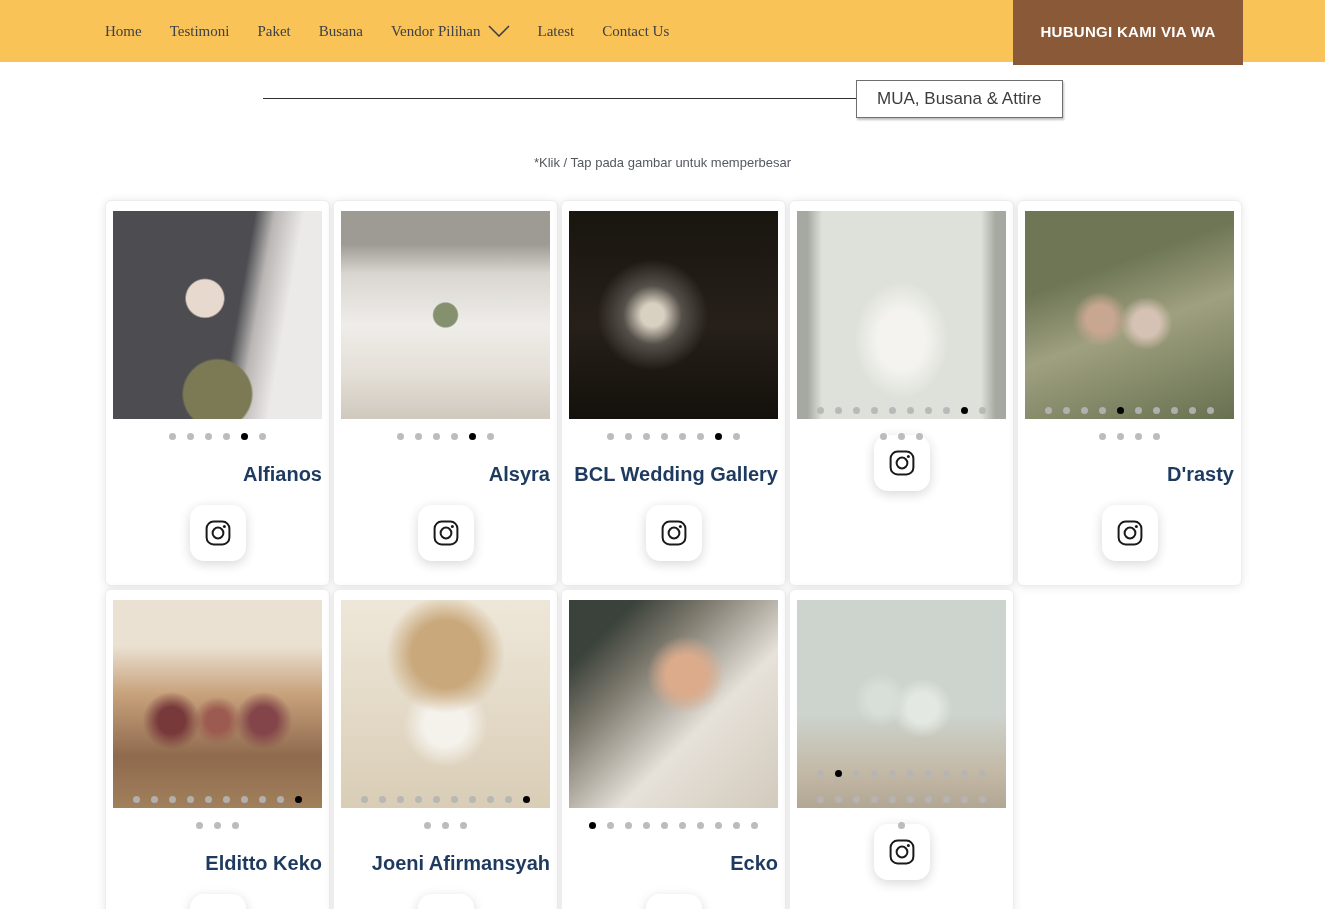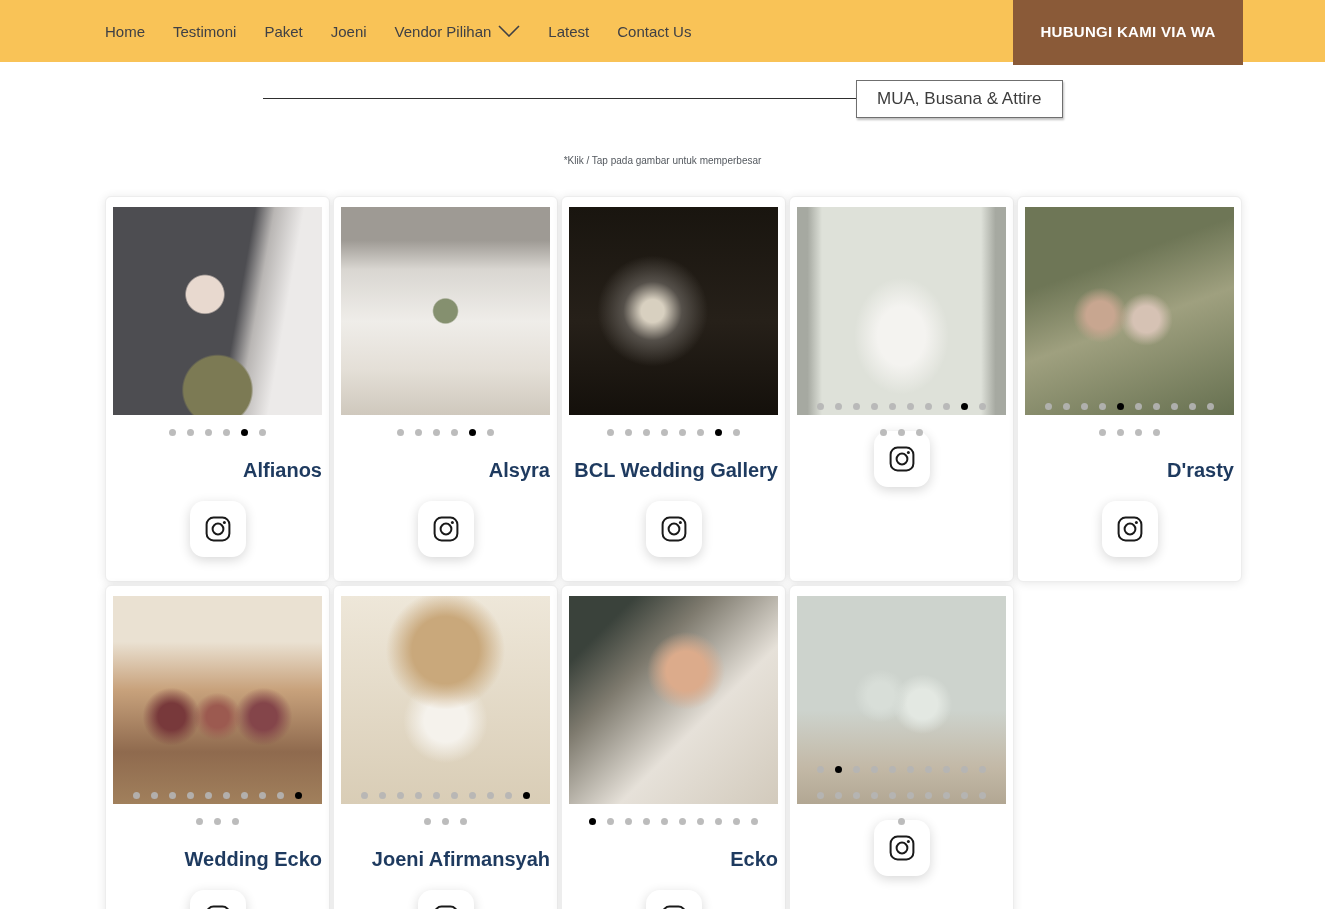--- a/index.html
+++ b/index.html
@@ -8,21 +8,21 @@
     width:1325px; height:909px; overflow:hidden;
     background:#ffffff;
     font-family:"Liberation Sans", sans-serif;
   }
   
   .topbar {
     height:62px; background:var(--header-bg,#f9c357);
     display:flex; align-items:center;
     padding:0 82px 0 105px;
   }
-  .nav { display:flex; align-items:center; gap:28px; }
+  .nav { display:flex; align-items:center; gap:28px;font-family:Liberation Serif, serif; }
   .nav-item {
     font-size:15px; color:var(--nav-text,#3f4045);
     cursor:pointer; white-space:nowrap; display:flex; align-items:center; gap:7px;
   }
   .nav-item svg { display:block; }
   .cta-btn {
     margin-left:auto;
     background:var(--cta-bg,#8a5a38); color:var(--cta-text,#ffffff);
     border:none; cursor:pointer;
     font-family:"Liberation Sans",sans-serif;
@@ -35,21 +35,21 @@
   }
   .section-head .rule {
     position:absolute; left:0; right:0; top:18px; border-top:1px solid #2e2e2e;
   }
   .title-box {
     position:relative; display:inline-block; background:#fff;
     border:1px solid #6f6f6f; box-shadow:1px 2px 2px rgba(0,0,0,.25);
     padding:8px 20px; font-size:17px; color:#3d3d3d;
   }
   .hint {
-    margin-top:37px; text-align:center; font-size:10px; color:#54595f;
+    margin-top:37px; text-align:center; font-size:13px; color:#54595f;
   }
   
   .grid {
     margin:30px 0 0 105px; width:1137px;
     display:flex; flex-wrap:wrap; gap:3px;
   }
   .card {
     width:225px; background:#fff;
     border:1px solid #ededed; border-radius:6px;
     box-shadow:0 1px 10px rgba(0,0,0,.10);
@@ -79,21 +79,21 @@
   }
 </style>
 </head>
 <body>
 
 <div class="topbar">
   <nav class="nav">
     <span class="nav-item">Home</span>
     <span class="nav-item">Testimoni</span>
     <span class="nav-item">Paket</span>
-    <span class="nav-item">Joeni</span>
+    <span class="nav-item">Busana</span>
     <span class="nav-item">
       <span>Vendor Pilihan</span>
       <svg width="22" height="12" viewBox="0 0 22 12">
         <polyline points="1,1 11,11 21,1" fill="none" stroke="#3f4045" stroke-width="1.6"></polyline>
       </svg>
     </span>
     <span class="nav-item">Latest</span>
     <span class="nav-item">Contact Us</span>
   </nav>
   <button class="cta-btn">HUBUNGI KAMI VIA WA</button>
@@ -245,21 +245,21 @@
           <span class="dot"></span>
           <span class="dot"></span>
           <span class="dot"></span>
           <span class="dot"></span>
           <span class="dot active"></span>
           <span class="dot"></span>
           <span class="dot"></span>
           <span class="dot"></span>
         </div>
     </div>
-    <div class="vname">Wedding Ecko</div>
+    <div class="vname">Elditto Keko</div>
     <div class="ig-btn">
       <svg width="26" height="26" viewBox="0 0 26 26">
         <rect x="1.6" y="1.6" width="22.8" height="22.8" rx="7" fill="none" stroke="#1a1a1a" stroke-width="2"></rect>
         <circle cx="13" cy="13" r="5.4" fill="none" stroke="#1a1a1a" stroke-width="2"></circle>
         <circle cx="19.4" cy="6.6" r="1.5" fill="#1a1a1a"></circle>
       </svg>
     </div>
   </div>
 
   <div class="card">

